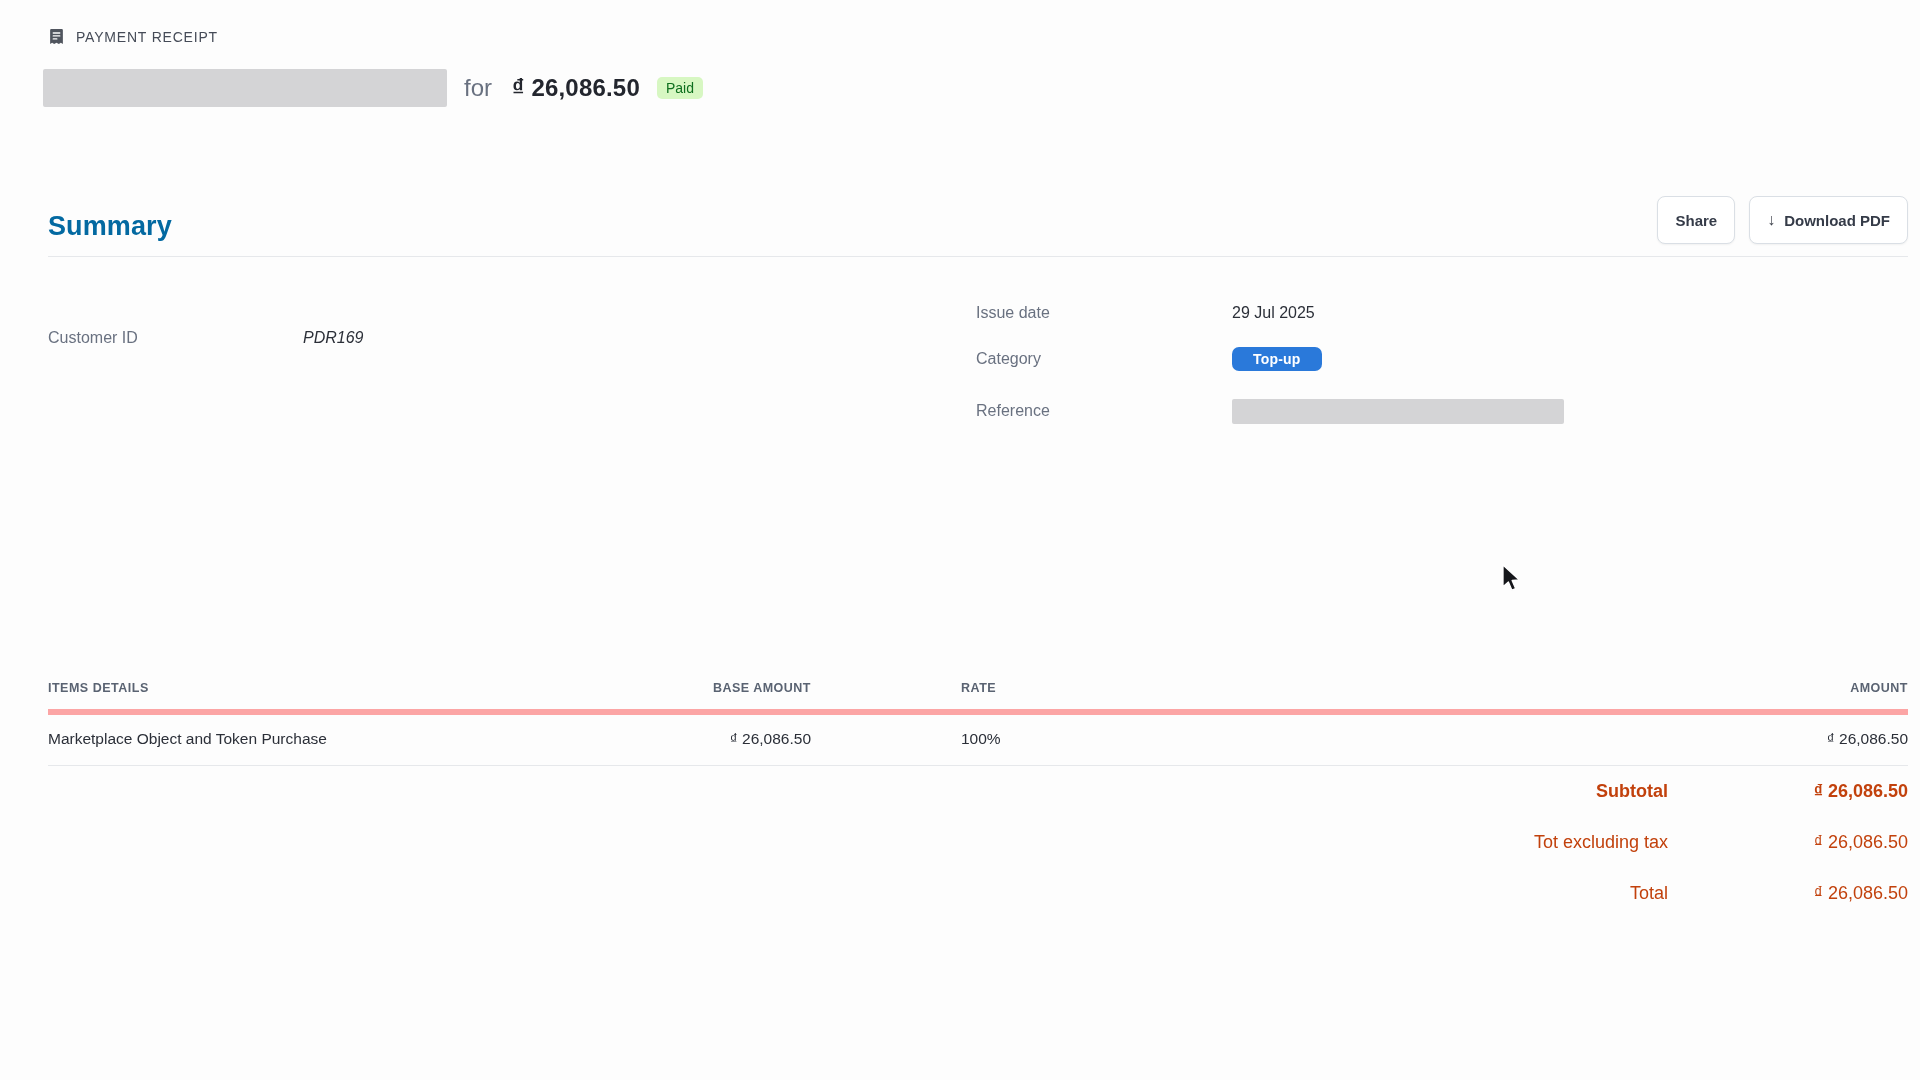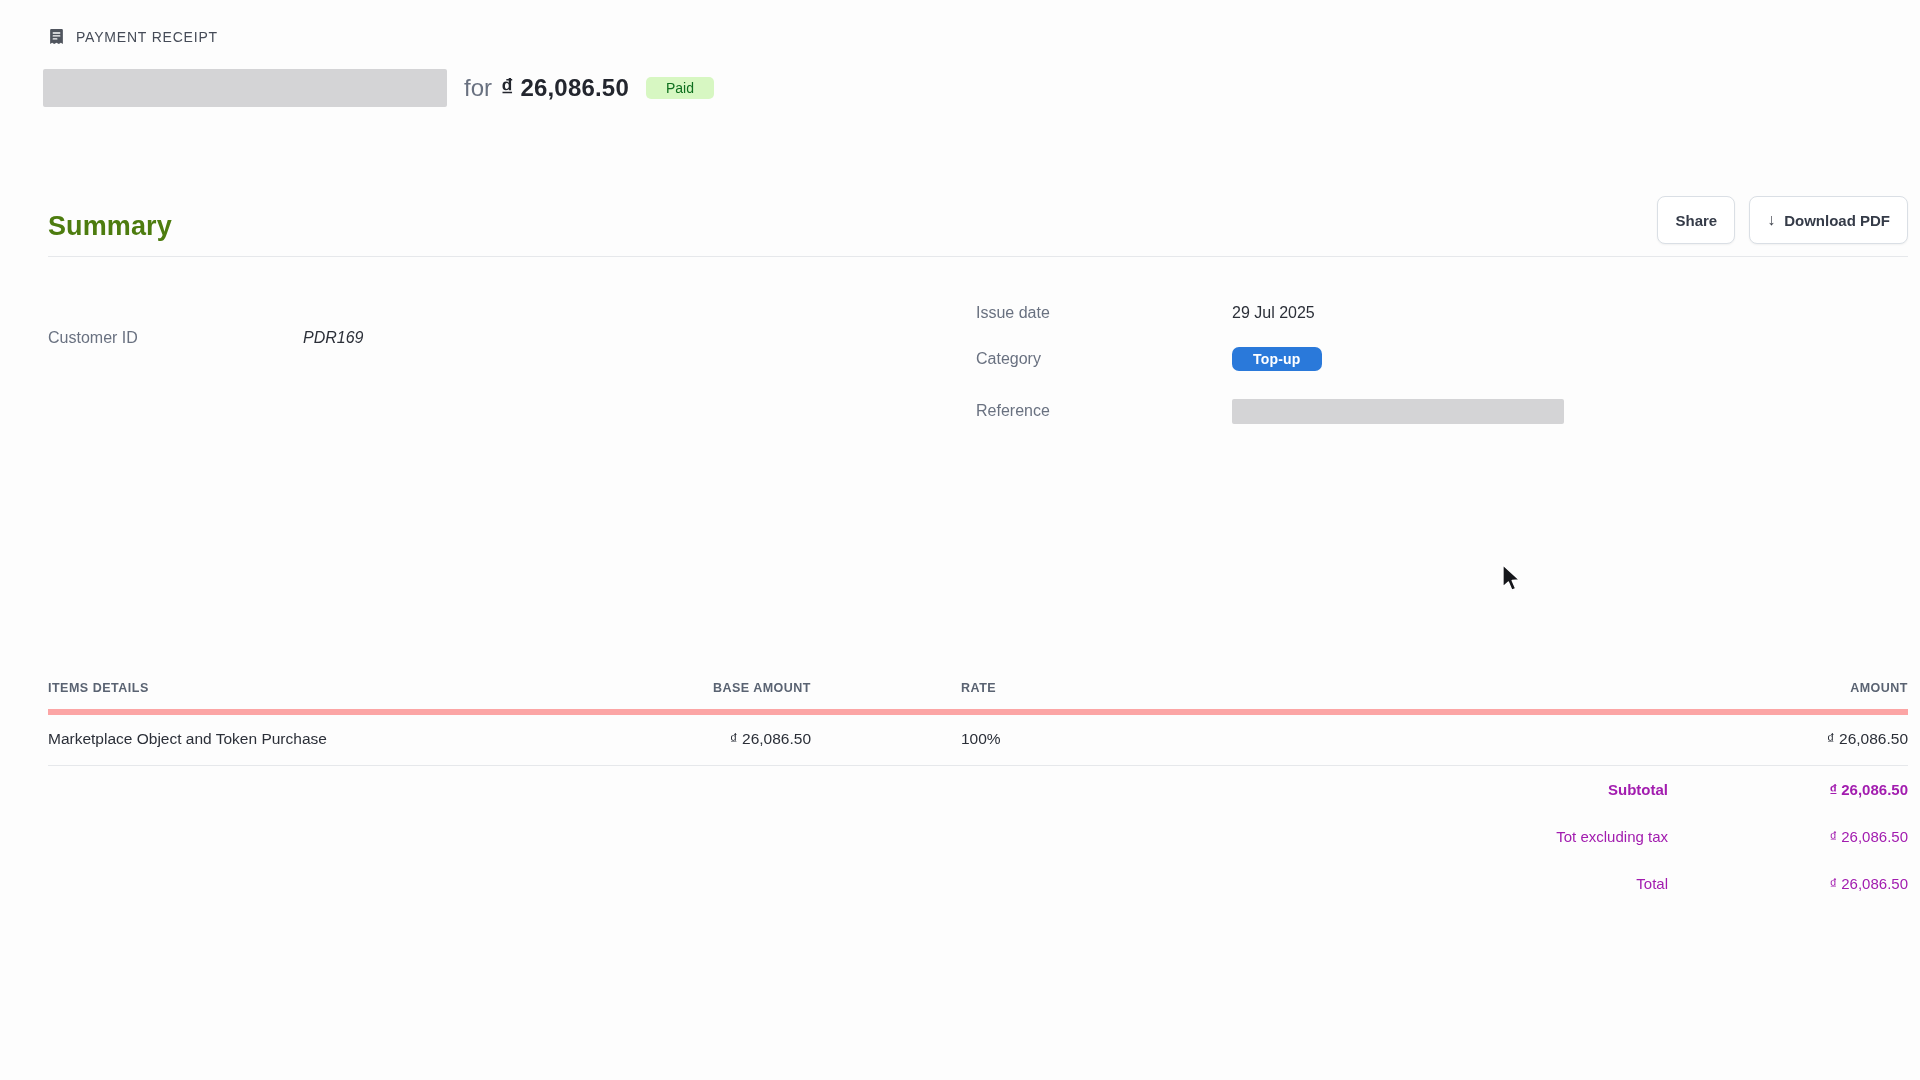--- a/index.html
+++ b/index.html
@@ -21,35 +21,35 @@
     font-size: 14px; font-weight: 500; letter-spacing: 0.8px;
     color: #454b57;
   }
 
   .amount-row {
     position: absolute; top: 66px; left: 43px; height: 44px;
     display: flex; align-items: center; gap: 17px;
   }
   .redacted-bar { background: var(--redacted-bar, #d4d4d6); border-radius: 2px; }
   .bar-name { width: 404px; height: 38px; }
-  .for-line { font-size: 24px; color: #697180; display: flex; align-items: center; gap: 9px; }
+  .for-line { font-size: 24px; color: #697180; display: flex; align-items: center; gap: 20px; }
   .for-line .amount { color: #23262e; font-weight: 600; letter-spacing: 0.2px; }
   .badge-paid {
     background: var(--paid-badge-bg, #d7f7c2);
     color: var(--paid-badge-text, #0e6f1e);
     font-size: 14px; font-weight: 500;
-    padding: 3px 20px; border-radius: 5px;
+    padding: 3px 9px; border-radius: 5px;
   }
 
   
   .summary-row {
     position: absolute; top: 198px; left: 48px; right: 12px; height: 44px;
     display: flex; align-items: center; justify-content: space-between;
   }
-  .summary-row h1 { font-size: 27px; font-weight: 700; color: #4d7c0f; letter-spacing: 0.1px; margin-top: 12px; }
+  .summary-row h1 { font-size: 27px; font-weight: 700; color: #0369a1; letter-spacing: 0.1px; margin-top: 12px; }
   .btn-group { display: flex; gap: 14px; }
   .btn {
     display: flex; align-items: center; gap: 9px;
     height: 48px; padding: 0 17px;
     background: #fff; border: 1px solid #dadfe5; border-radius: 8px;
     box-shadow: 0 1px 2px rgba(0,0,0,0.05);
     font-size: 15px; font-weight: 600; color: #353b48;
     cursor: pointer; font-family: inherit;
   }
   .btn .dl-arrow { font-size: 16px; font-weight: 400; color: #40444e; line-height: 1; }
@@ -101,21 +101,21 @@
     font-size: 12.5px; font-weight: 600; letter-spacing: 0.5px;
     color: #5a6372; line-height: 24px;
   }
   .t-row { border-bottom: 1px solid #e6e8eb; }
   .t-row > div { font-size: 15.5px; color: #2b2f38; padding: 15px 0 17px; }
   .c-right { text-align: right; }
   .c-rate { padding-left: 150px !important; text-align: left; }
 
   .totals { display: grid; grid-template-columns: 1fr 240px; }
   .totals > div {
-    font-size: 15px; color: #a21caf; text-align: right;
+    font-size: 18px; color: #c2410c; text-align: right;
     padding: 15px 0;
   }
   .totals .bold { font-weight: 700; }
 
   
   .cursor { position: absolute; left: 1501px; top: 564px; pointer-events: none; }
 </style>
 </head>
 <body>
 

